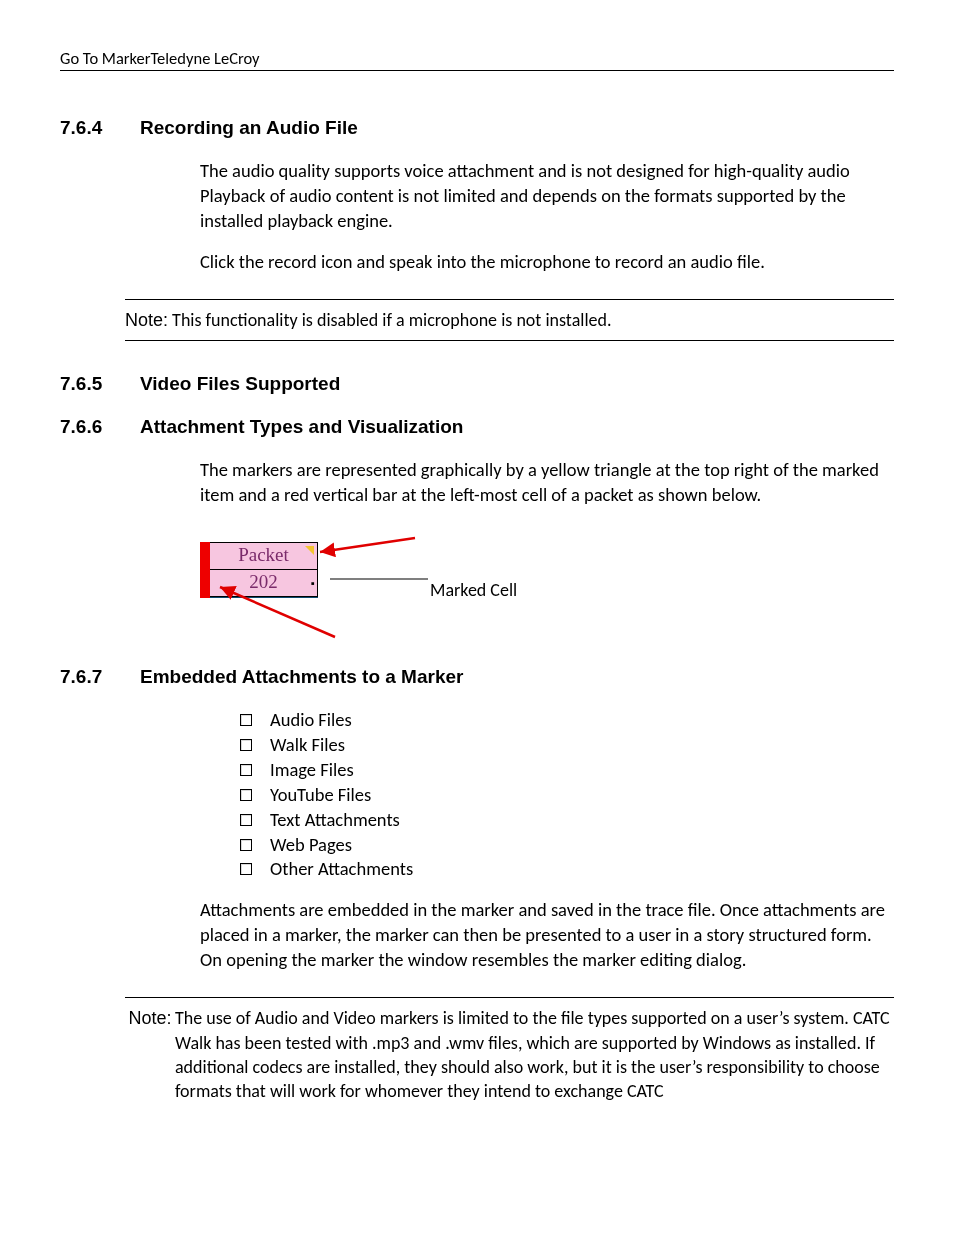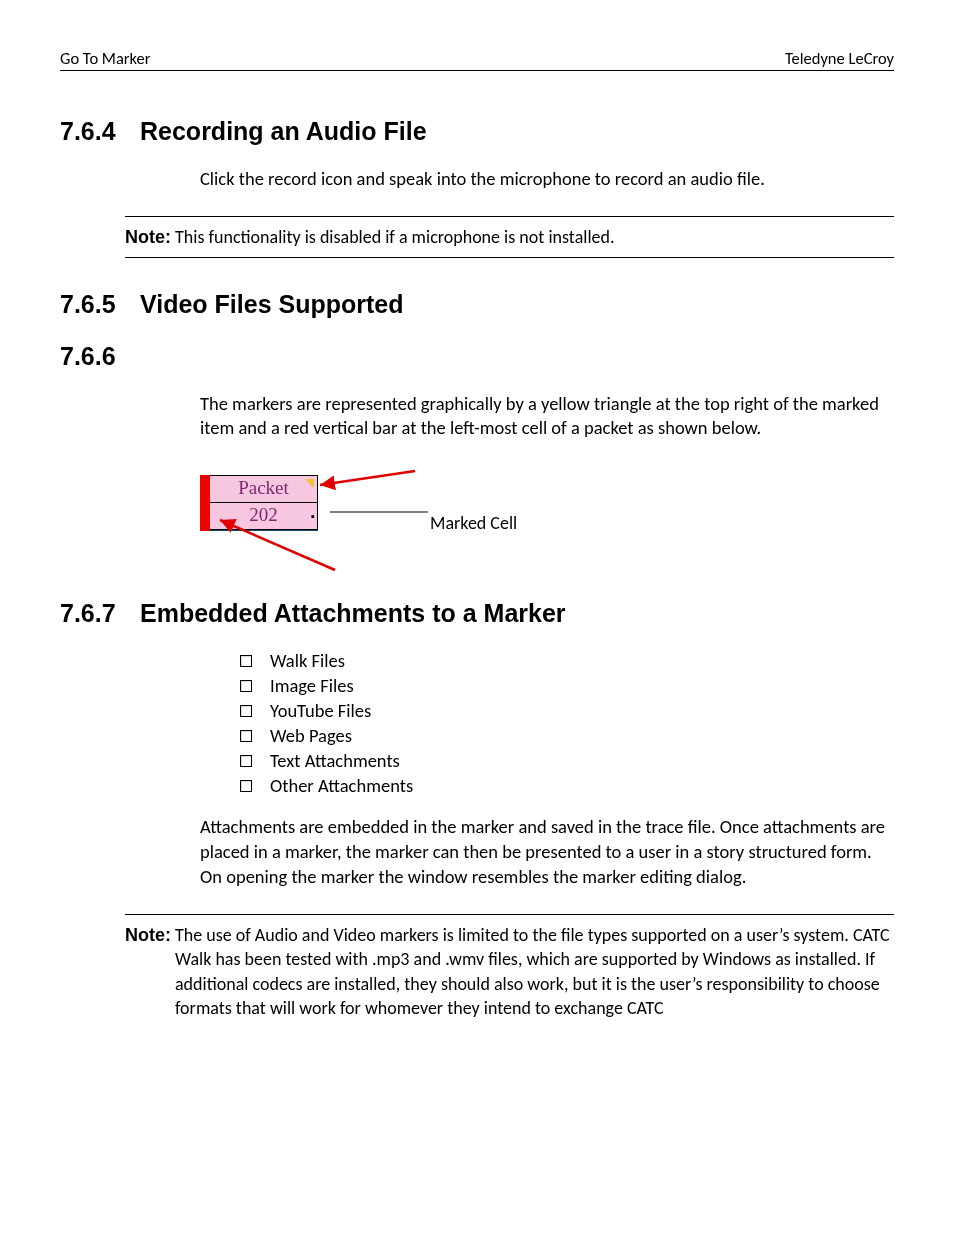--- a/index.html
+++ b/index.html
@@ -16,36 +16,35 @@
   }
   .page {
     padding: 48px 60px 40px 60px;
     box-sizing: border-box;
     height: 100%;
     display: flex;
     flex-direction: column;
   }
   .header {
     display: flex;
-    justify-content: space-between;
     font-size: 16.5px;
     border-bottom: 1px solid #000;
     padding-bottom: 2px;
     margin-bottom: 44px;
   }
   .content {
     flex: 1 1 auto;
     font-size: 18.5px;
     line-height: 1.35;
   }
   .sec-head {
     display: flex;
     font-family: Arial, Helvetica, sans-serif;
     font-weight: bold;
-    font-size: 25px;
+    font-size: 19px;
     margin-top: 0;
     margin-bottom: 18px;
   }
   .sec-head .num { width: 80px; }
   .sec-body { margin-left: 140px; margin-bottom: 24px; }
   .para { margin-bottom: 16px; }
   .note-block {
     border-top: 1px solid #000;
     border-bottom: 1px solid #000;
     padding: 8px 0;
@@ -55,21 +54,22 @@
   }
   .note-block-nb {
     border-top: 1px solid #000;
     padding: 8px 0 0 0;
     margin-left: 65px;
     margin-bottom: 0;
     font-size: 18px;
   }
   .note-label {
     font-family: Arial, Helvetica, sans-serif;
-    font-weight: bold;
+    font-weight: normal;
+    text-align: center;
   }
   .note-hang { padding-left: 50px; text-indent: -50px; }
   .note-hang .note-label { display:inline-block; text-indent:0; width:50px; }
   ul.boxlist {
     list-style: none;
     padding: 0;
     margin: 0 0 16px 40px;
   }
   ul.boxlist li {
     padding-left: 30px;
@@ -141,35 +141,37 @@
     <span>Teledyne  LeCroy</span>
   </div>
 
   <div class="content">
 
     <div class="sec-head">
       <span class="num">7.6.4</span>
       <span>Recording an Audio File</span>
     </div>
     <div class="sec-body">
+      <div class="para">The audio quality supports voice attachment and is not designed for high-quality audio Playback of audio content is not limited and depends on the formats supported by the installed playback engine.</div>
       <div class="para">Click the record icon and speak into the microphone to record an audio file.</div>
     </div>
 
     <div class="note-block">
       <span class="note-label">Note:</span>
       <span>This functionality is disabled if a microphone is not installed.</span>
     </div>
 
     <div class="sec-head">
       <span class="num">7.6.5</span>
       <span>Video Files Supported</span>
     </div>
 
     <div class="sec-head">
       <span class="num">7.6.6</span>
+      <span>Attachment Types and Visualization</span>
     </div>
     <div class="sec-body">
       <div class="para">The markers are represented graphically by a yellow triangle at the top right of the marked item and a red vertical bar at the left-most cell of a packet as shown below.</div>
     </div>
 
     <div class="figure">
       <div class="pcell">
         <div class="row1"><span>Packet</span><span class="triangle"></span></div>
         <div class="row2"><span>202</span><span class="dot">▪</span></div>
       </div>
@@ -195,25 +197,26 @@
       <div class="mc-label">Marked Cell</div>
     </div>
 
 
     <div class="sec-head">
       <span class="num">7.6.7</span>
       <span>Embedded Attachments to a Marker</span>
     </div>
     <div class="sec-body">
       <ul class="boxlist">
+        <li>Audio Files</li>
         <li>Walk Files</li>
         <li>Image Files</li>
         <li>YouTube Files</li>
+        <li>Text Attachments</li>
         <li>Web Pages</li>
-        <li>Text Attachments</li>
         <li>Other Attachments</li>
       </ul>
       <div class="para">Attachments are embedded in the marker and saved in the trace file. Once attachments are placed in a marker, the marker can then be presented to a user in a story structured form. On opening the marker the window resembles the marker editing dialog.</div>
     </div>
 
     <div class="note-block-nb">
       <div class="note-hang">
         <span class="note-label">Note:</span><span>The use of Audio and Video markers is limited to the file types supported on a user’s system. CATC Walk has been tested with .mp3 and .wmv files, which are supported by Windows as installed. If additional codecs are installed, they should also work, but it is the user’s responsibility to choose formats that will work for whomever they intend to exchange CATC</span>
       </div>
     </div>

